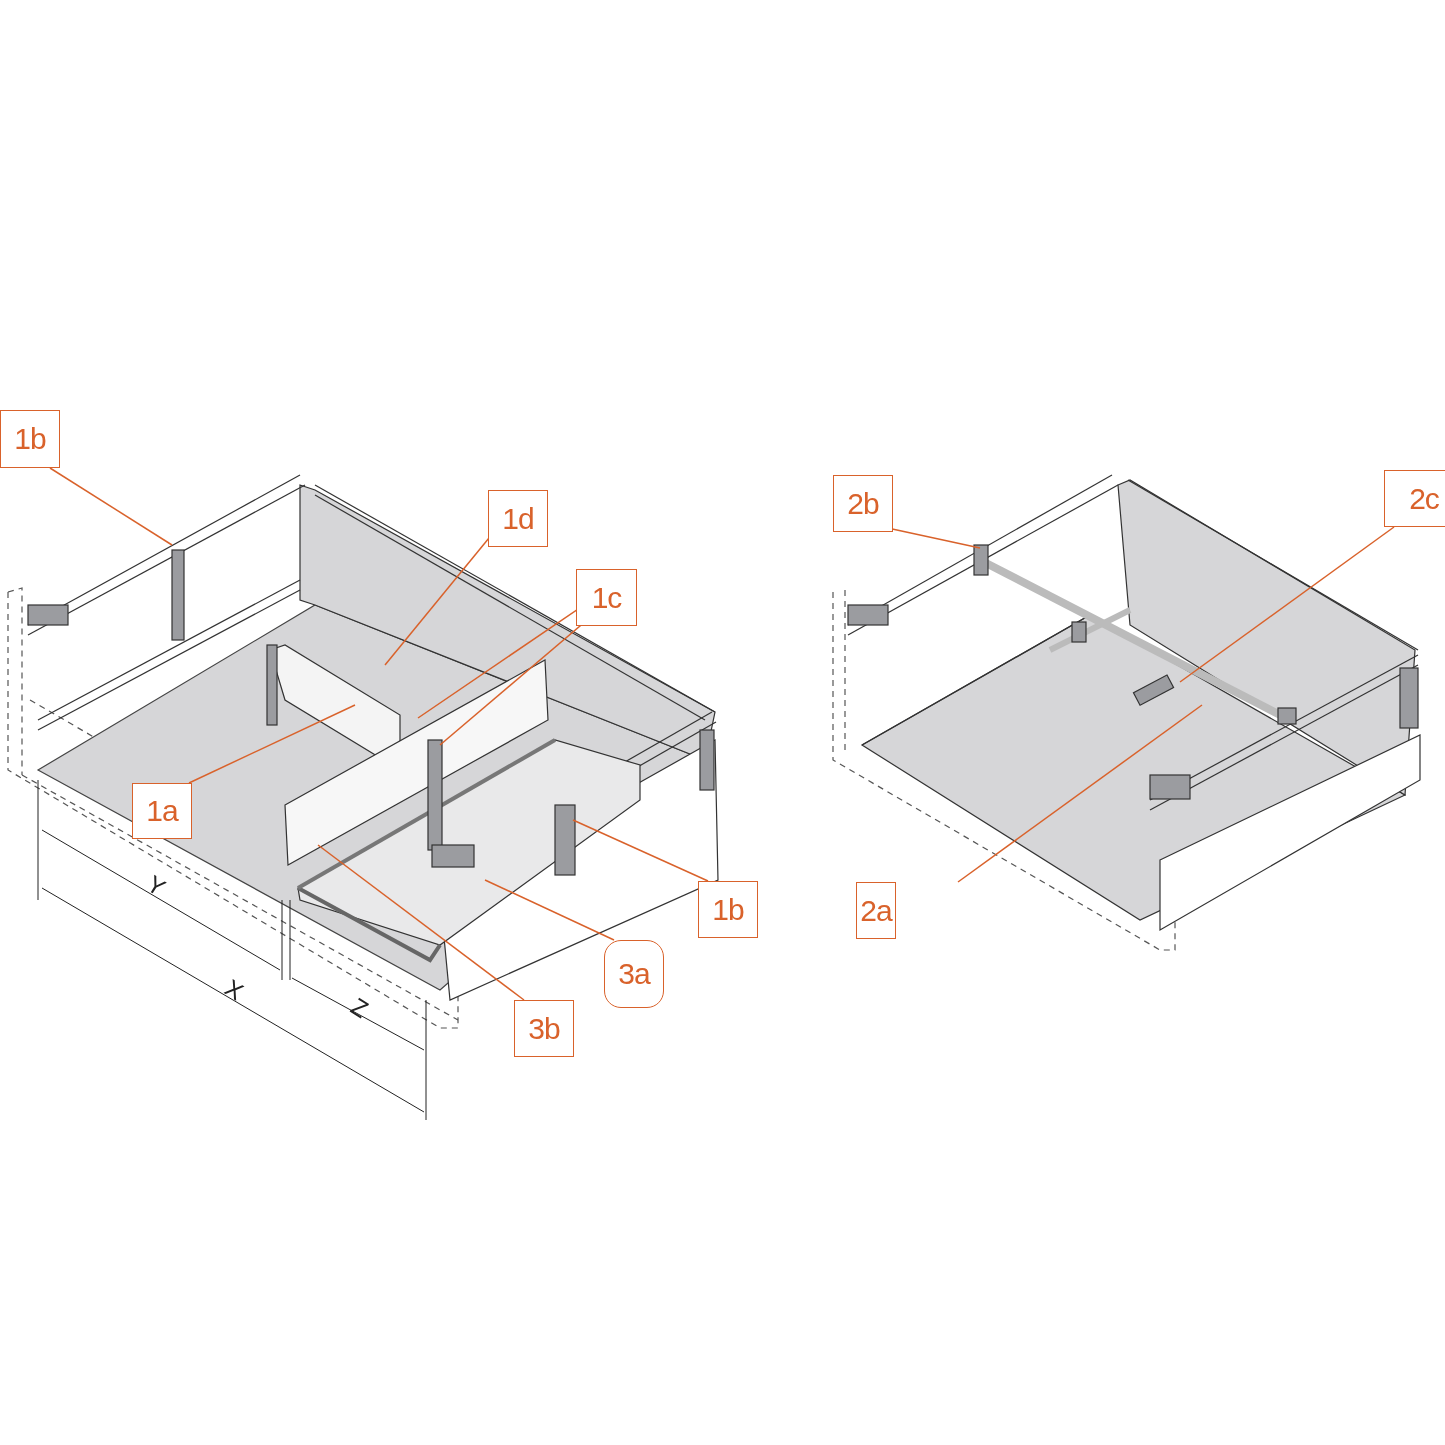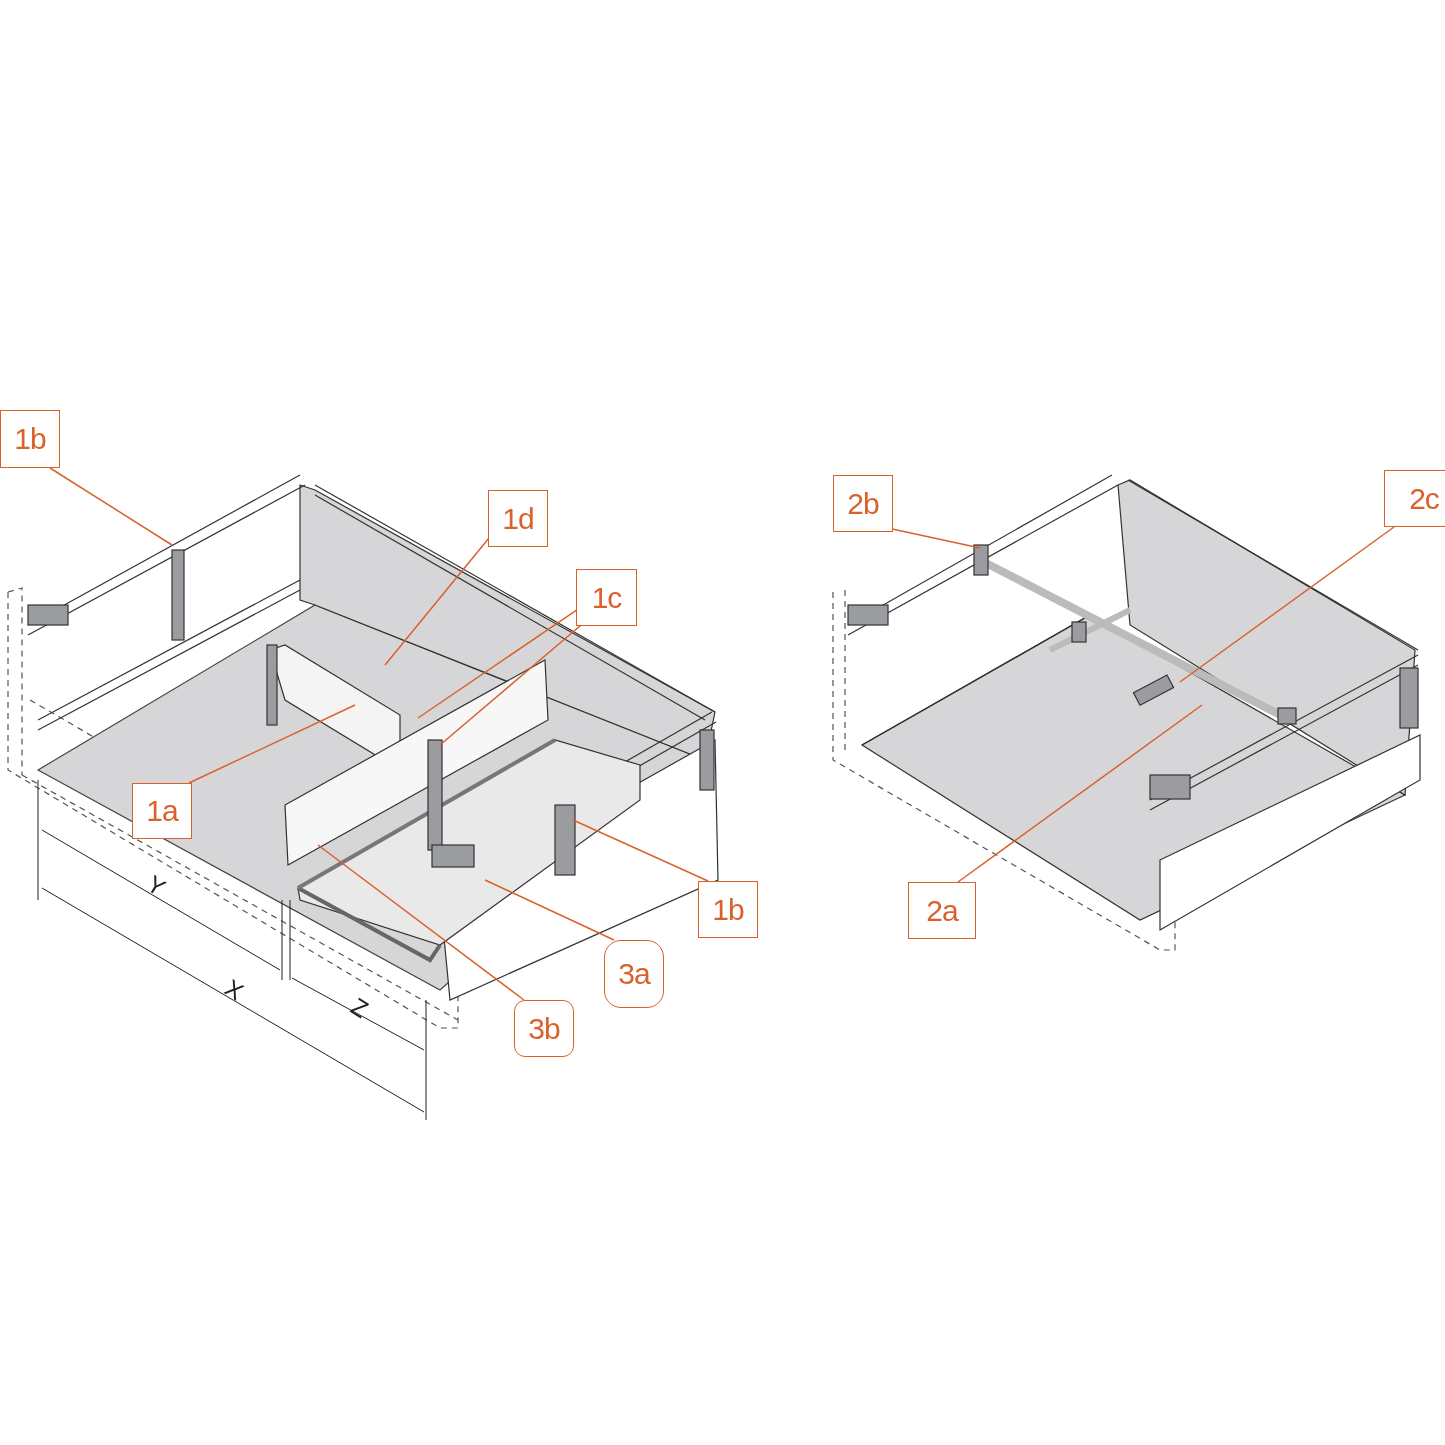--- a/index.html
+++ b/index.html
@@ -106,20 +106,20 @@
     </g>
 </svg>
 
 <div id="callouts">
     <div class="callout-box" style="left: 0px; top: 410px; width: 60px; height: 58px;">1b</div>
     <div class="callout-box" style="left: 488px; top: 470px; width: 60px; height: 57px; margin-top: 20px;">1d</div>
     <div class="callout-box" style="left: 576px; top: 529px; width: 61px; height: 57px; margin-top: 40px;">1c</div>
     <div class="callout-box" style="left: 132px; top: 783px; width: 60px; height: 56px;">1a</div>
     <div class="callout-box" style="left: 698px; top: 881px; width: 60px; height: 57px;">1b</div>
     <div class="callout-box" style="left: 604px; top: 940px; width: 60px; height: 68px; border-radius: 17px;">3a</div>
-    <div class="callout-box" style="left: 514px; top: 1000px; width: 60px; height: 57px; border-radius: 11px;">3b</div>
+    <div class="callout-box" style="left: 514px; top: 1000px; width: 60px; height: 57px;">3b</div>
     <div class="callout-box" style="left: 833px; top: 475px; width: 60px; height: 57px;">2b</div>
     <div class="callout-box" style="left: 1384px; top: 470px; width: 80px; height: 57px;">2c</div>
-    <div class="callout-box" style="left: 908px; top: 882px; width: 68px; height: 57px;">2a</div>
+    <div class="callout-box" style="left: 856px; top: 882px; width: 40px; height: 57px;">2a</div>
     <div class="dim-label" style="left: 148px; top: 872px;">Y</div>
     <div class="dim-label" style="left: 226px; top: 976px;">X</div>
     <div class="dim-label" style="left: 352px; top: 994px;">Z</div>
   </div>
 
 </body></html>

